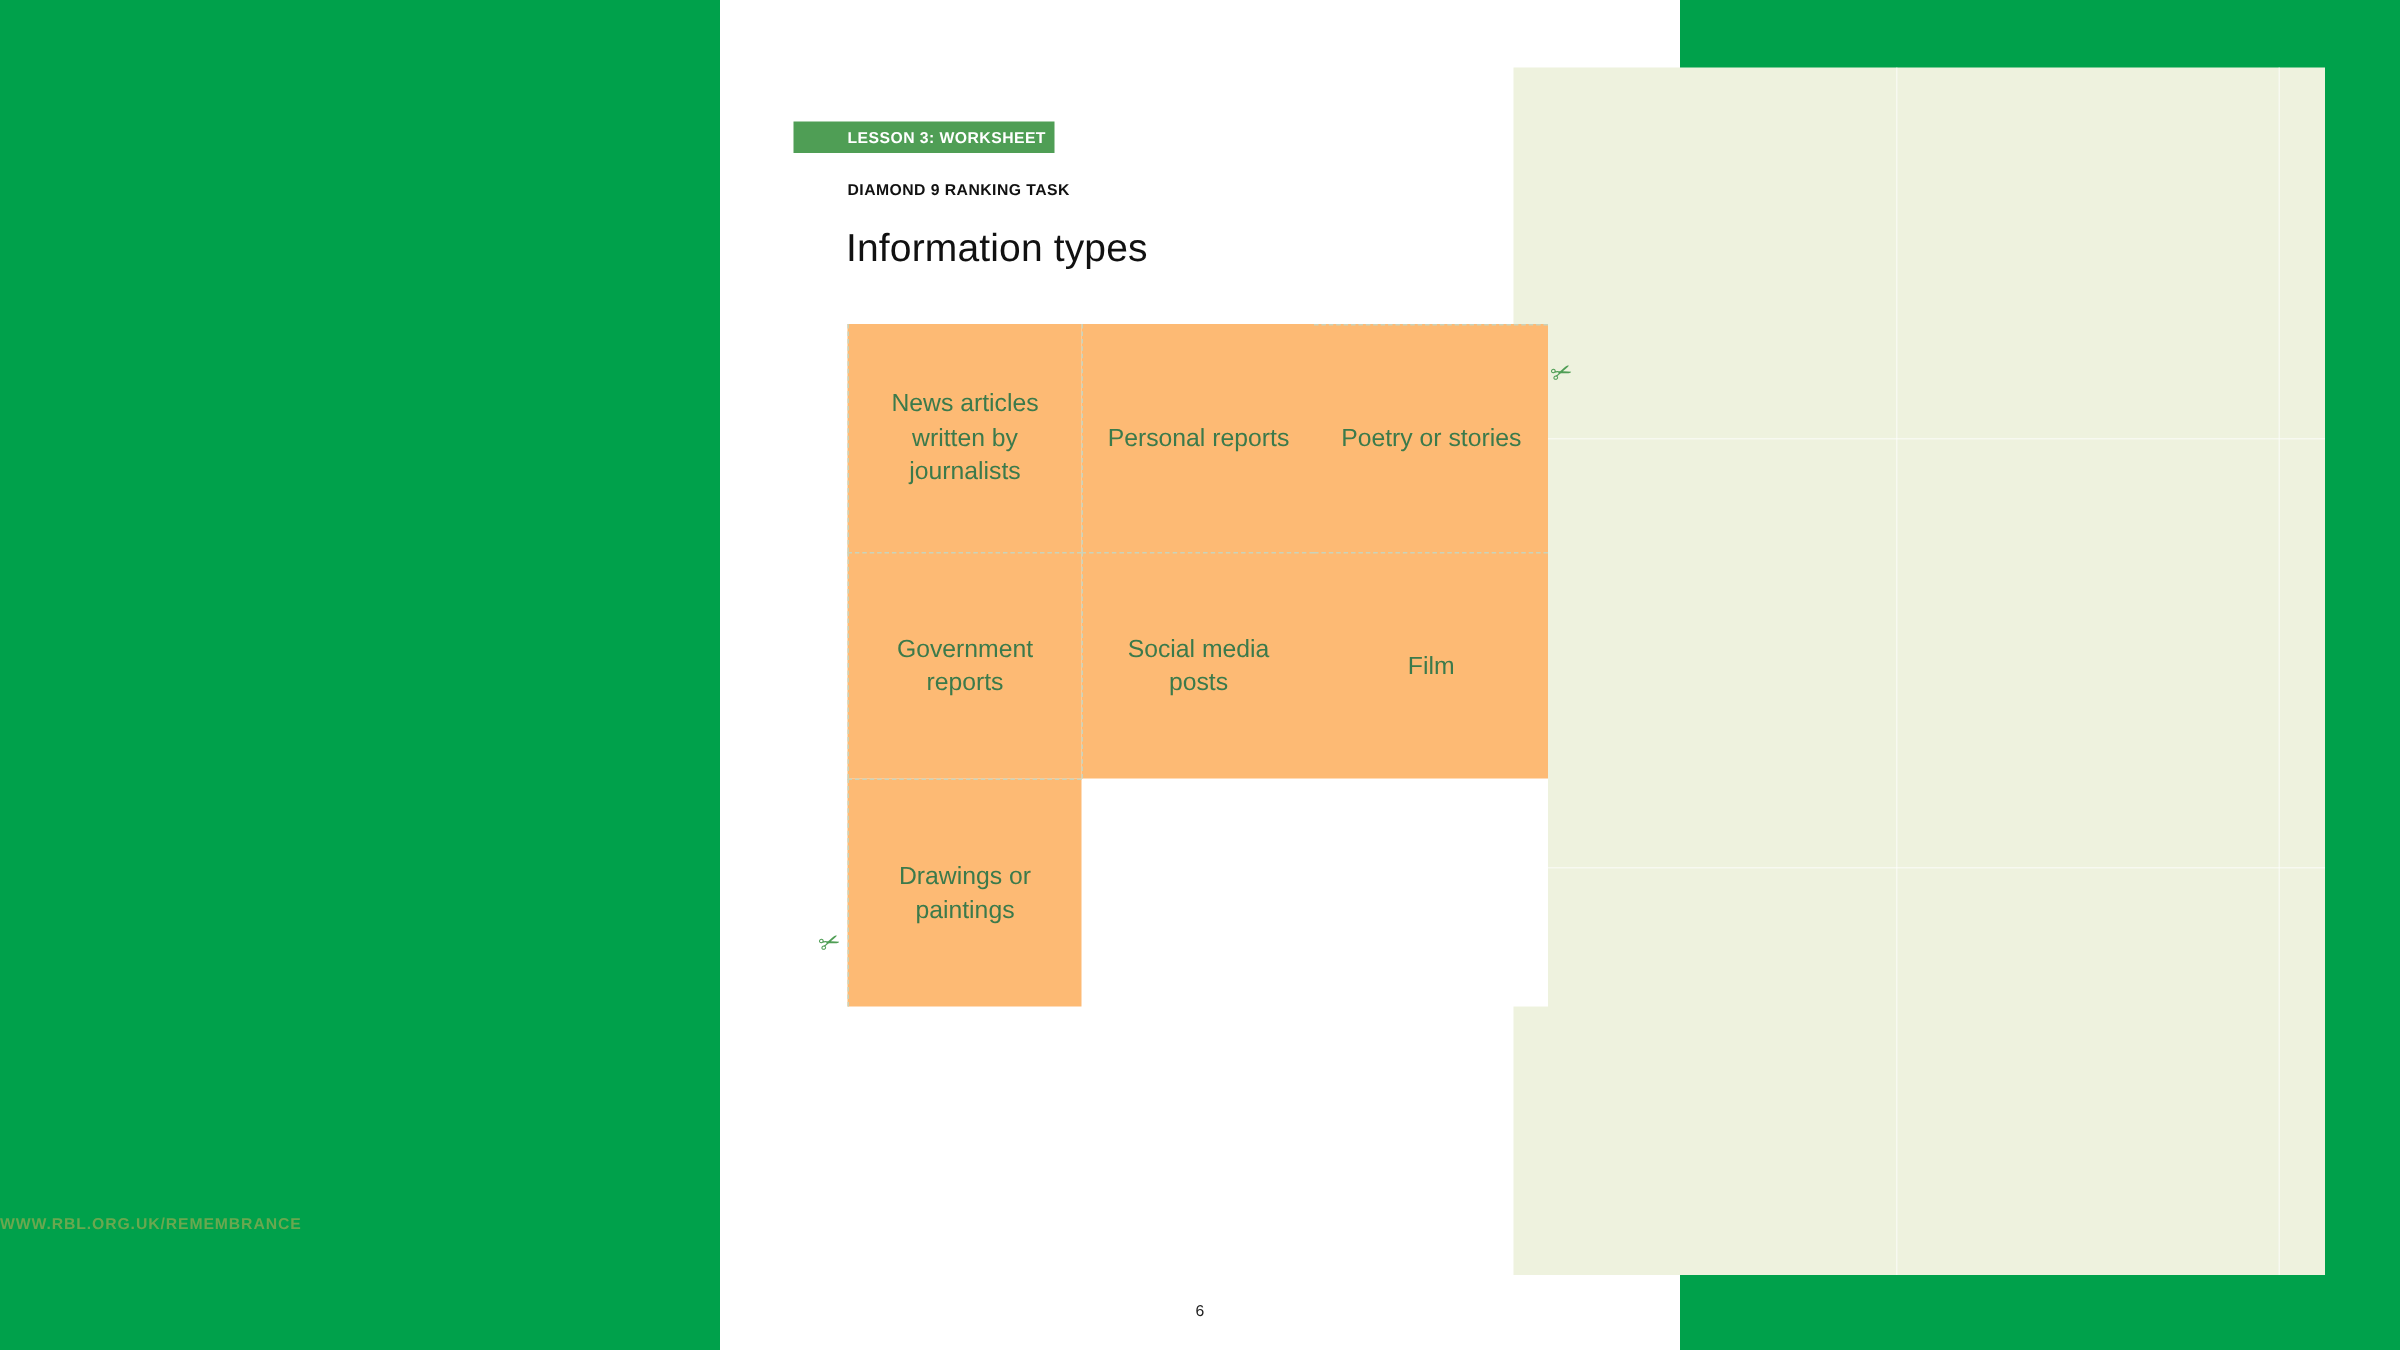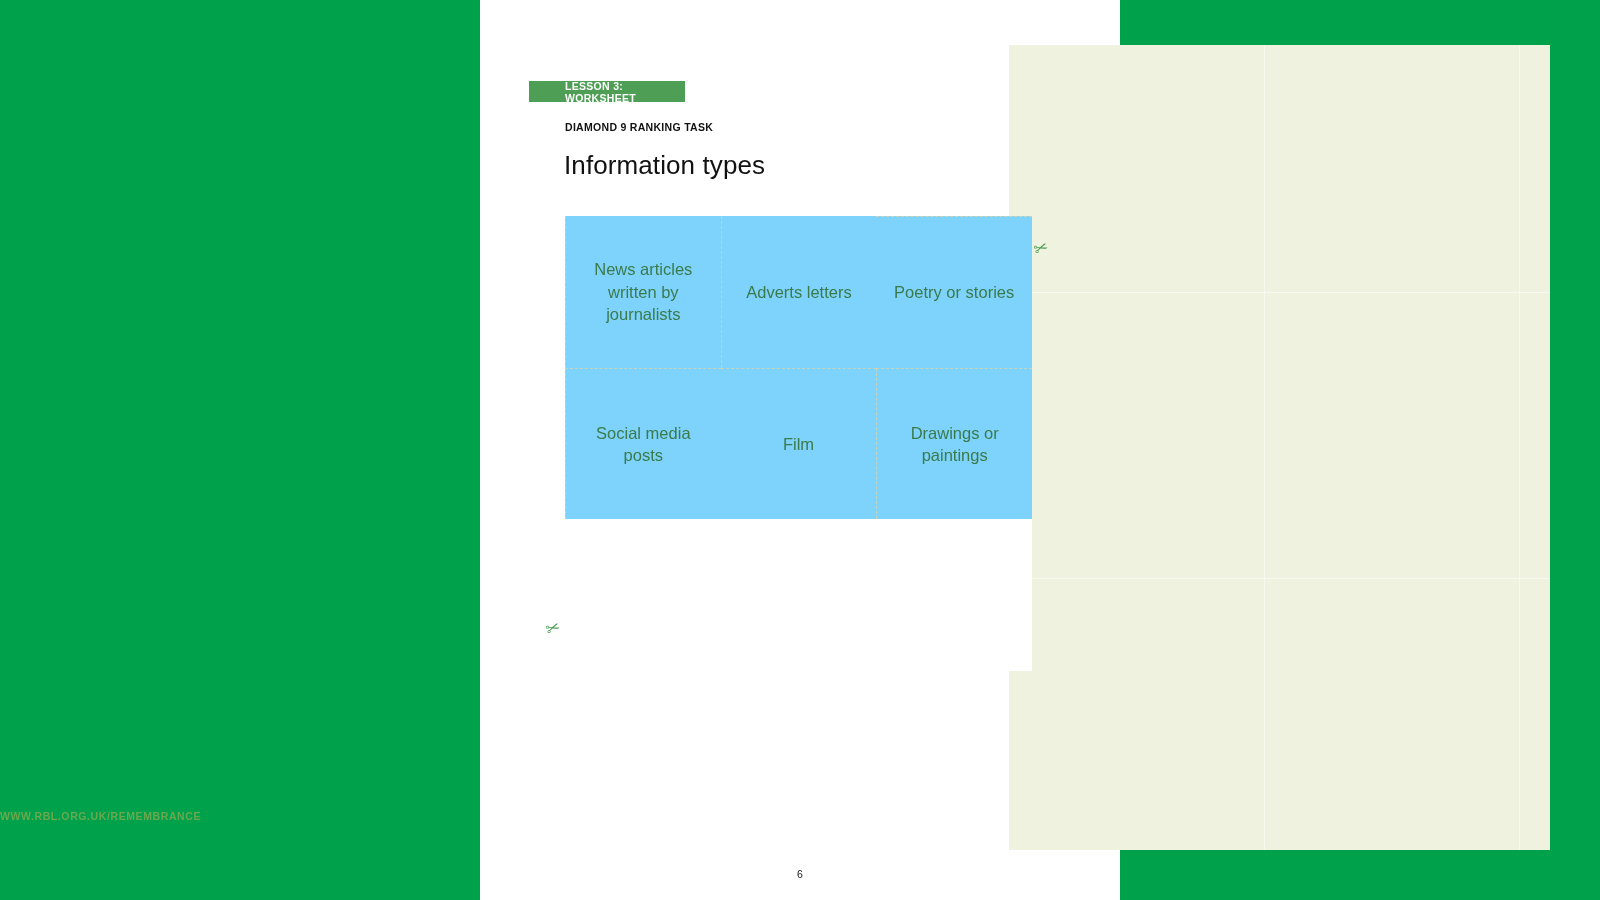--- a/index.html
+++ b/index.html
@@ -53,21 +53,21 @@
     width: 100%;
     height: 1px;
     background: rgba(255,255,255,0.55);
   }
 
   
   #lesson-bar {
     position: absolute;
     left: 529px;
     top: 81px;
-    width: 156px;
+    width: 174px;
     height: 21px;
     background: #4f9e55;
     display: flex;
     align-items: center;
     padding-left: 36px;
     box-sizing: border-box;
   }
   #lesson-bar .label {
     color: #ffffff;
     font-size: 10.5px;
@@ -112,21 +112,21 @@
   .card {
     display: flex;
     align-items: center;
     justify-content: center;
     text-align: center;
     box-sizing: border-box;
     padding: 6px 10px;
     color: #3b7a4b;
     font-size: 16.5px;
     line-height: 1.35;
-    background: #7dd3fc;
+    background: #fdba74;
     position: relative;
   }
 
   
   .card.col-b, .card.col-c {
     border-left: 1px dashed #c9d3bb;
   }
   .card.row-2, .card.row-3 {
     border-top: 1px dashed #c9d3bb;
   }
@@ -185,26 +185,29 @@
 
   <div id="subtitle">DIAMOND 9 RANKING TASK</div>
 
   <div id="title">Information types</div>
 
   <div id="card-grid">
     <div class="card row-1 col-b">
         <span>News articles written by journalists</span>
       </div>
     <div class="card row-1 col-c">
-        <span>Adverts letters</span>
+        <span>Personal reports</span>
       </div>
 
     <div class="card row-2 col-a">
         <span>Poetry or stories</span>
       </div>
+    <div class="card row-2 col-b">
+        <span>Government reports</span>
+      </div>
     <div class="card row-2 col-c">
         <span>Social media posts</span>
       </div>
 
     <div class="card row-3 col-a">
         <span>Film</span>
       </div>
     <div class="card row-3 col-c">
         <span>Drawings or paintings</span>
       </div>

